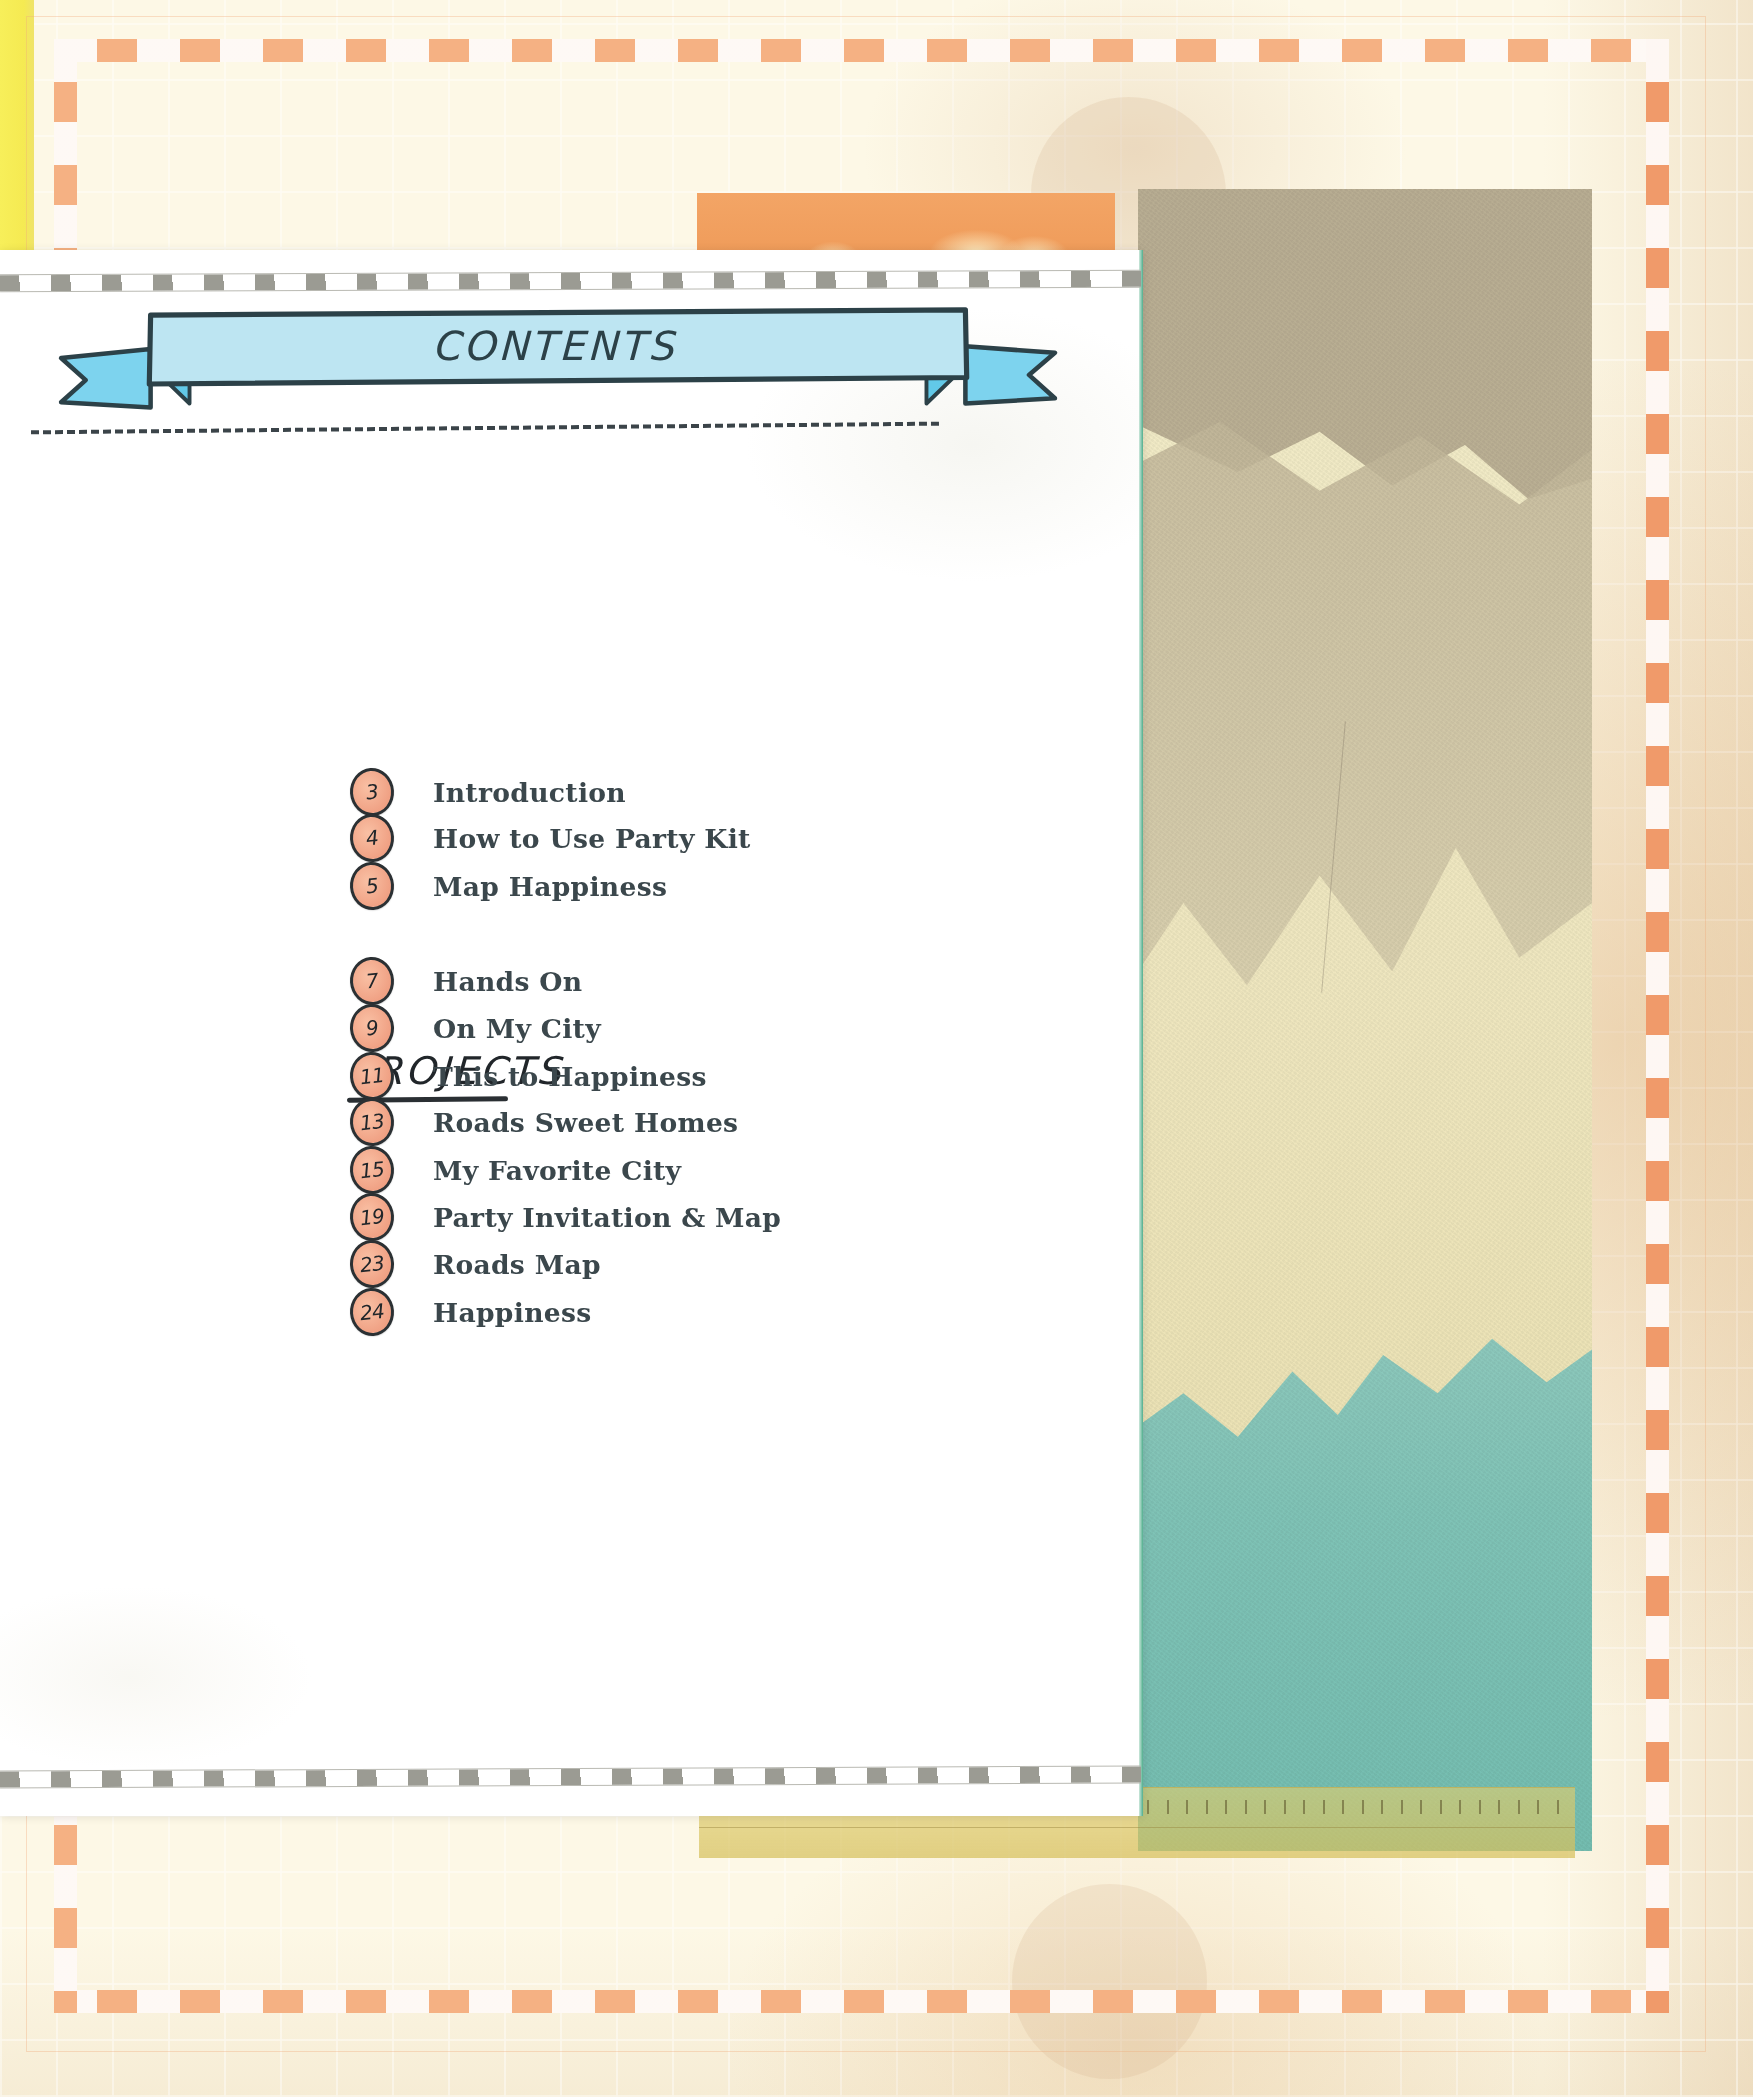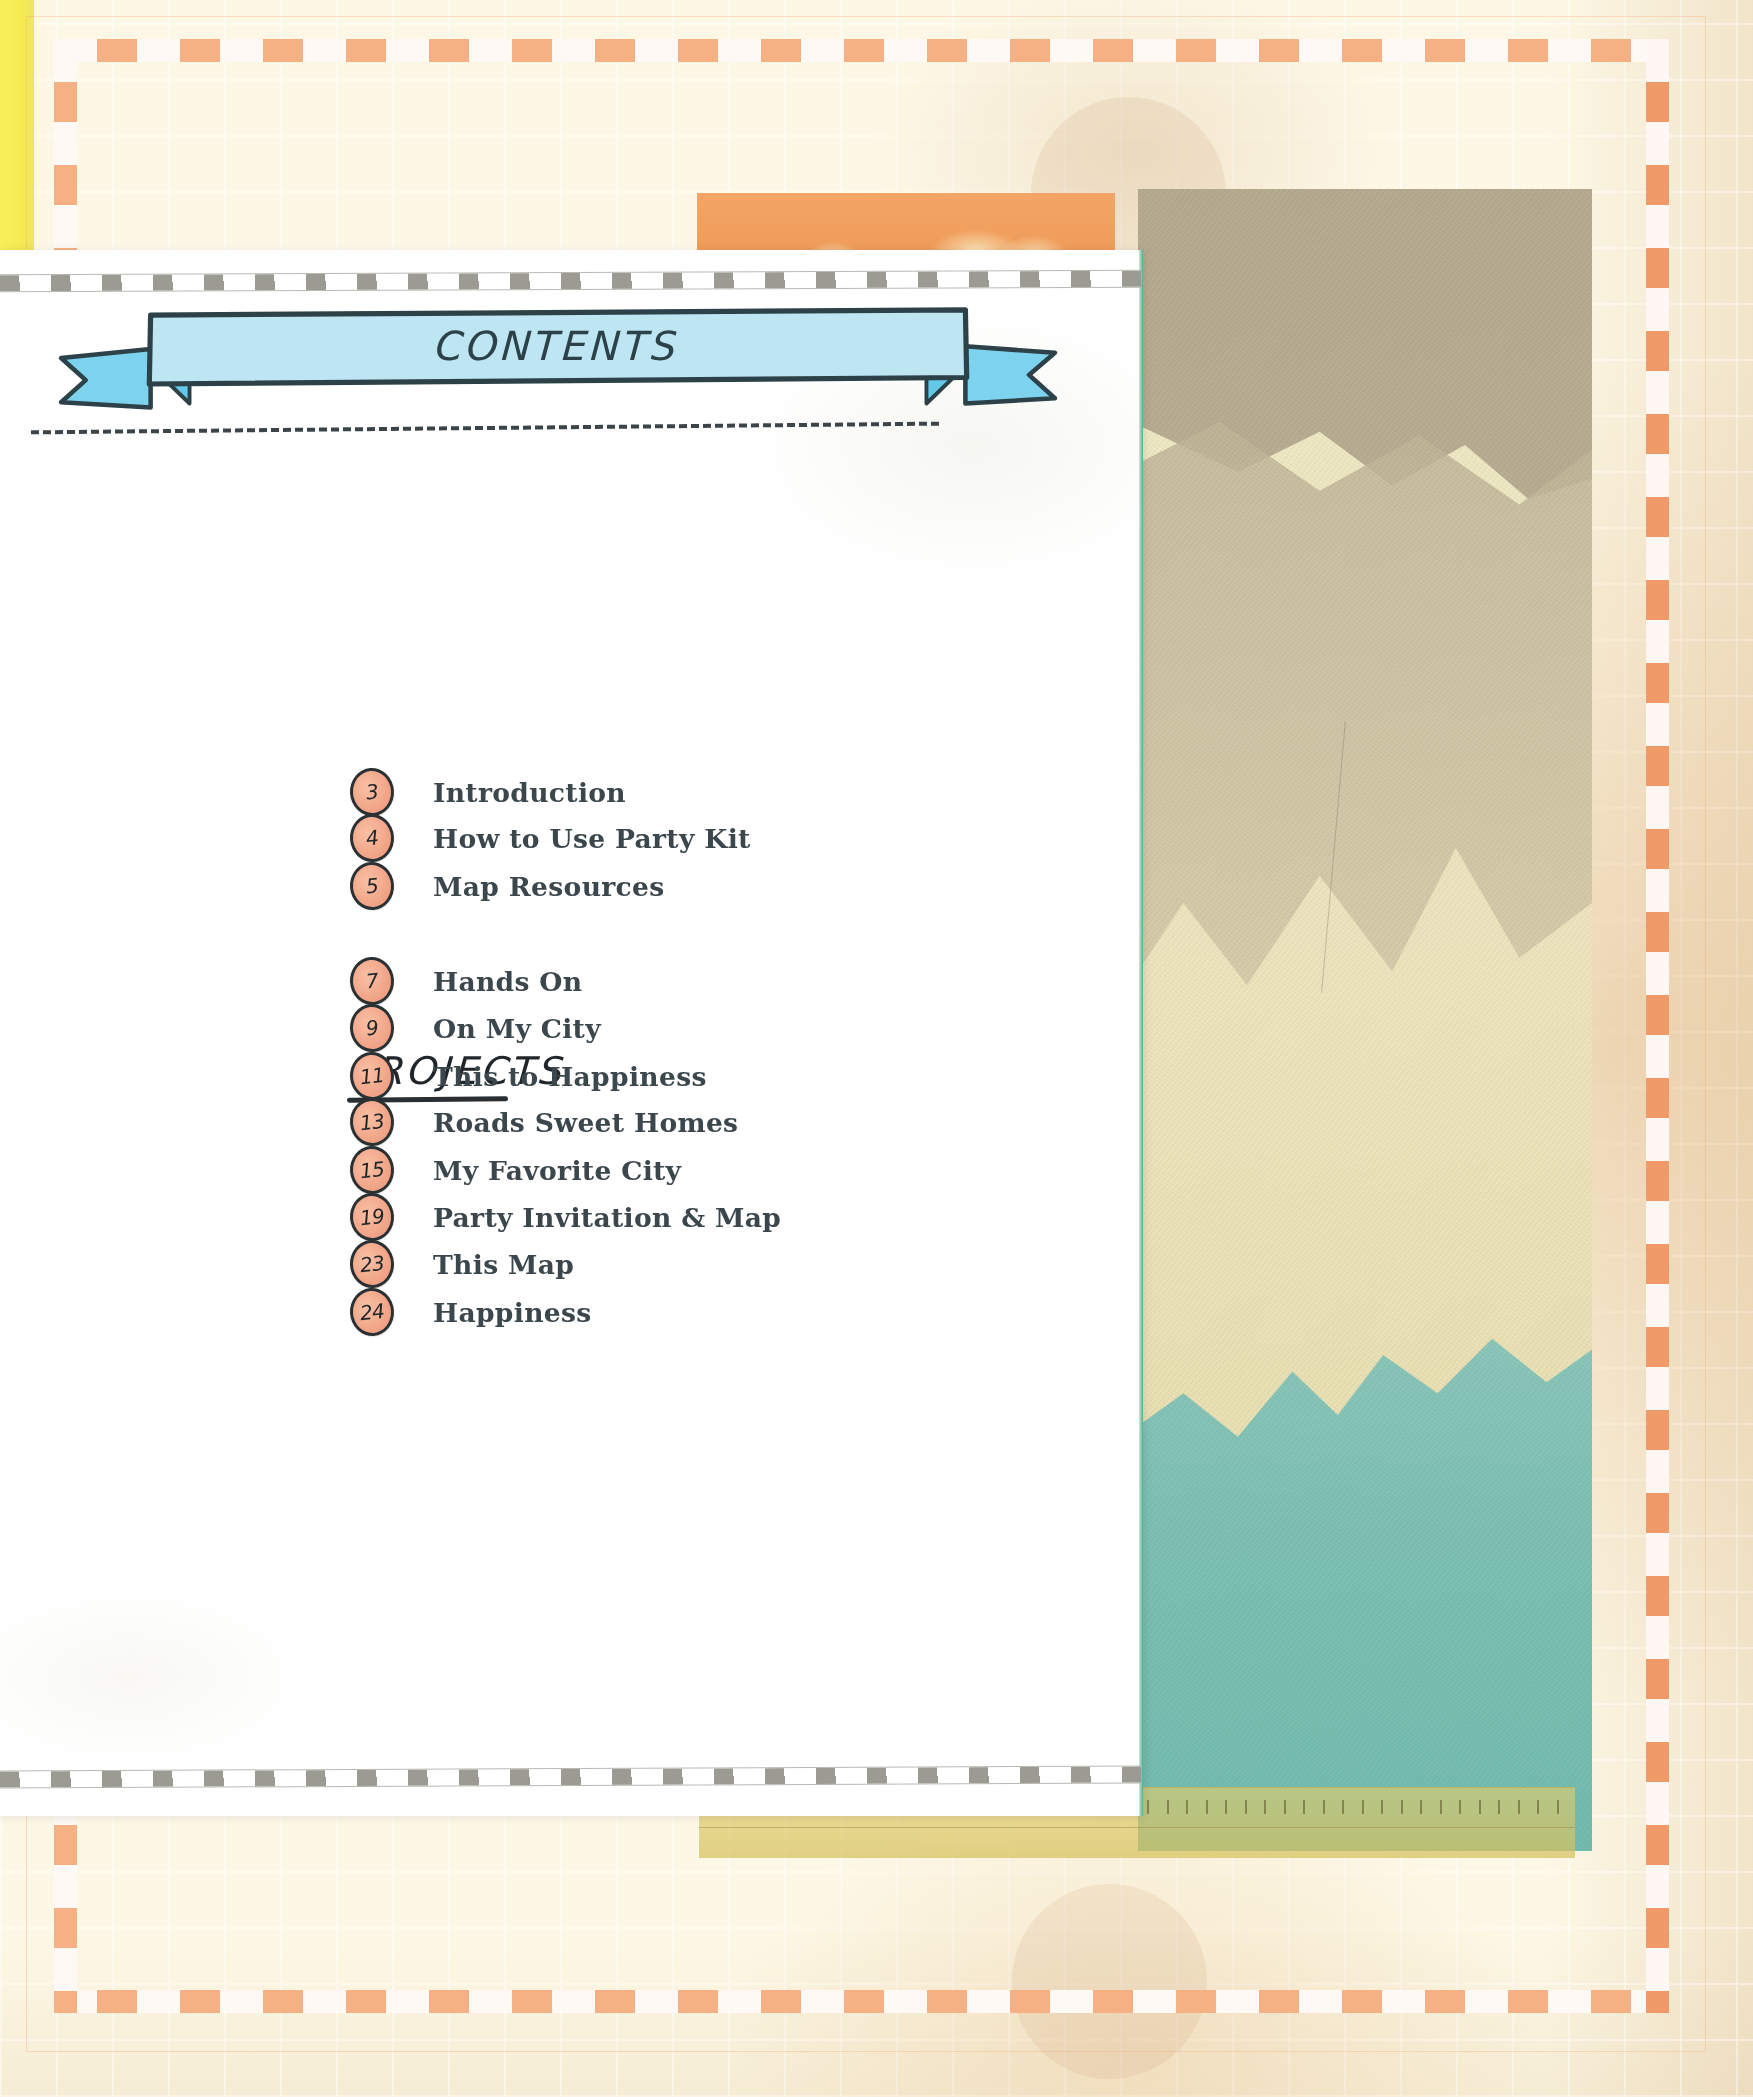--- a/index.html
+++ b/index.html
@@ -337,21 +337,21 @@
           <div class="num">4</div>
         </div>
         <div class="toc-label">How to Use Party Kit</div>
       </div>
 
       <div class="toc-row" style="top:612px">
         <div class="num-badge">
           <div class="ellipse"></div>
           <div class="num">5</div>
         </div>
-        <div class="toc-label">Map Resources</div>
+        <div class="toc-label">Map Happiness</div>
       </div>
 
       <div class="projects-head">
         <span class="txt">PROJECTS</span>
         <span class="ul"></span>
       </div>
 
       <div class="toc-row" style="top:707px">
         <div class="num-badge">
           <div class="ellipse"></div>
@@ -398,21 +398,21 @@
           <div class="num">19</div>
         </div>
         <div class="toc-label">Party Invitation &amp; Map</div>
       </div>
 
       <div class="toc-row" style="top:990px">
         <div class="num-badge">
           <div class="ellipse"></div>
           <div class="num">23</div>
         </div>
-        <div class="toc-label">This Map</div>
+        <div class="toc-label">Roads Map</div>
       </div>
 
       <div class="toc-row" style="top:1038px">
         <div class="num-badge">
           <div class="ellipse"></div>
           <div class="num">24</div>
         </div>
         <div class="toc-label">Happiness</div>
       </div>
 

